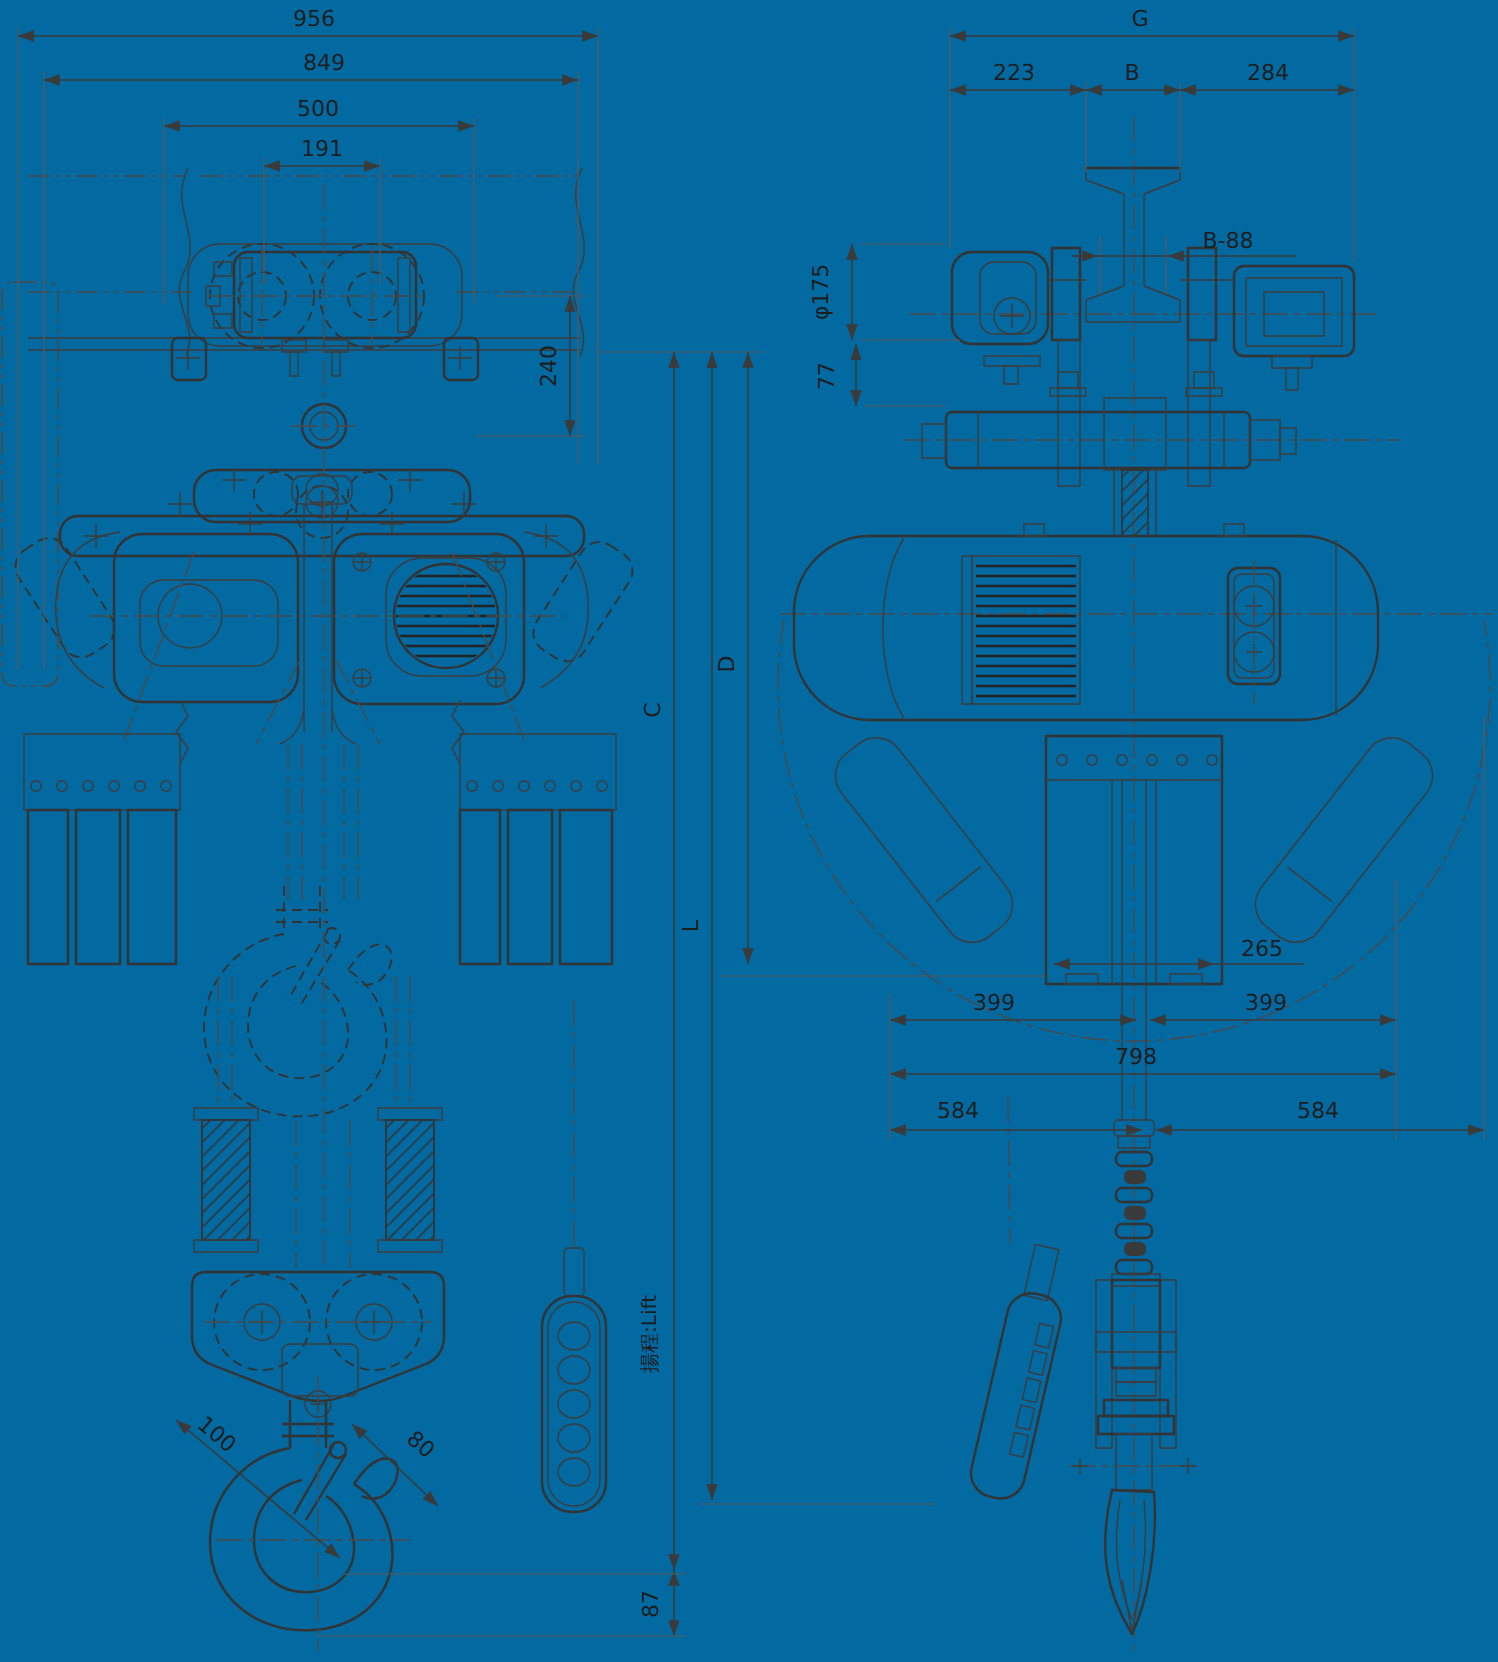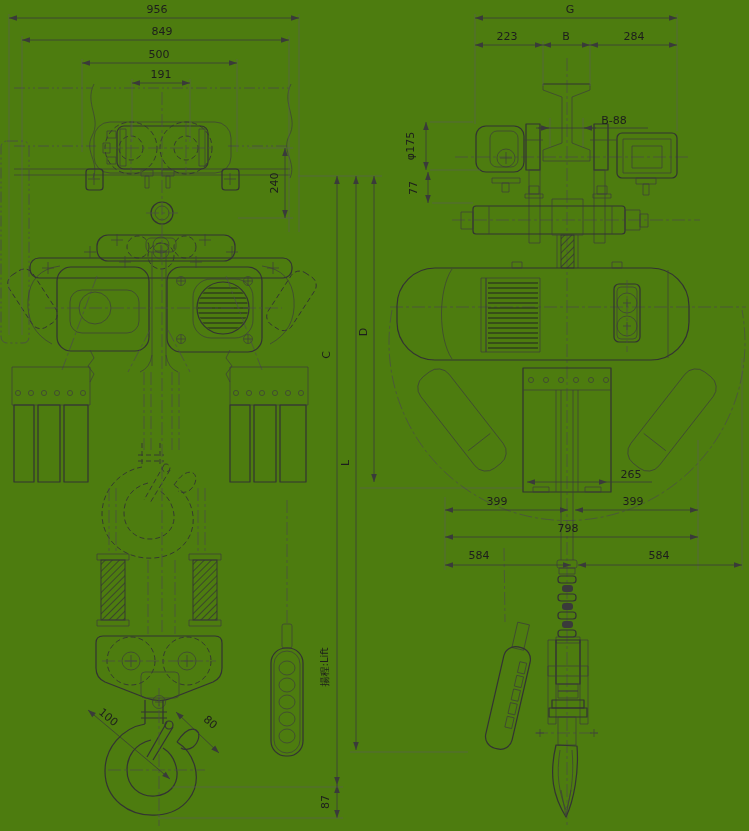--- a/index.html
+++ b/index.html
@@ -1,16 +1,16 @@
 <!DOCTYPE html>
 <html><head>
 <meta charset="utf-8">
 <style>
   html,body { margin:0; padding:0; background:#ffffff; }
-  .stage { width:749px; height:831px; background:#4d7c0f; position:relative; }
+  .stage { width:749px; height:831px; background:#0369a1; position:relative; }
   svg { display:block; }
   
   .ol   { fill:none; stroke:#333333; stroke-width:1.2; stroke-linejoin:round; }
   .thin { fill:none; stroke:#3c3c3c; stroke-width:0.7; stroke-linejoin:round; }
   .fin  { stroke:#222222; stroke-width:1.2; }
   .cl   { fill:none; stroke:#4a4a4a; stroke-width:0.7; stroke-dasharray:13 3 3 3; }
   .ph   { fill:none; stroke:#4a4a4a; stroke-width:0.8; stroke-dasharray:11 3 2 3 2 3; }
   .dash { fill:none; stroke:#333333; stroke-width:0.9; stroke-dasharray:5 3; }
   .dim  { fill:none; stroke:#3a3a3a; stroke-width:0.8; }
   .dimext{ fill:none; stroke:#5a5a5a; stroke-width:0.6; }

